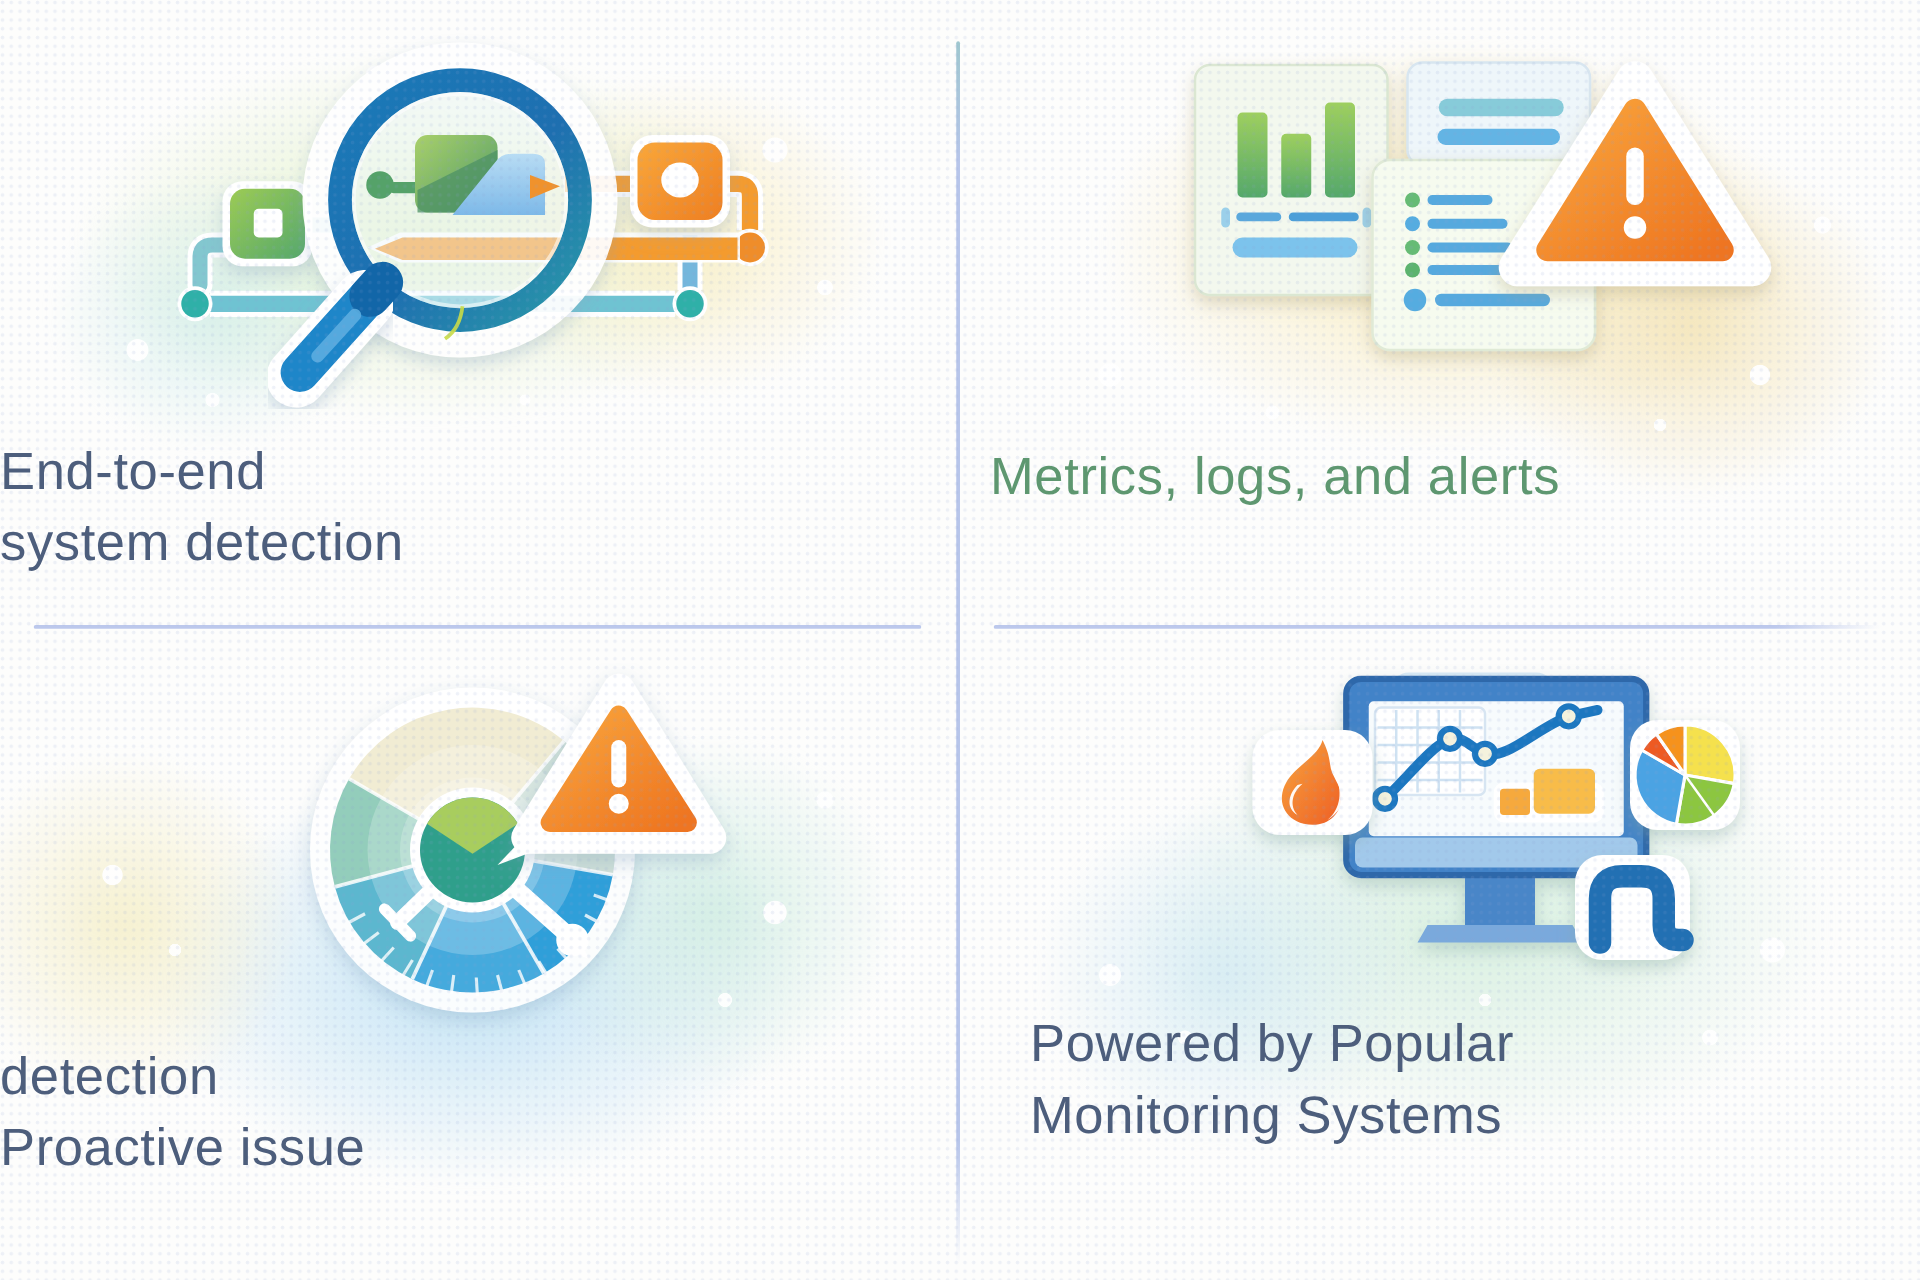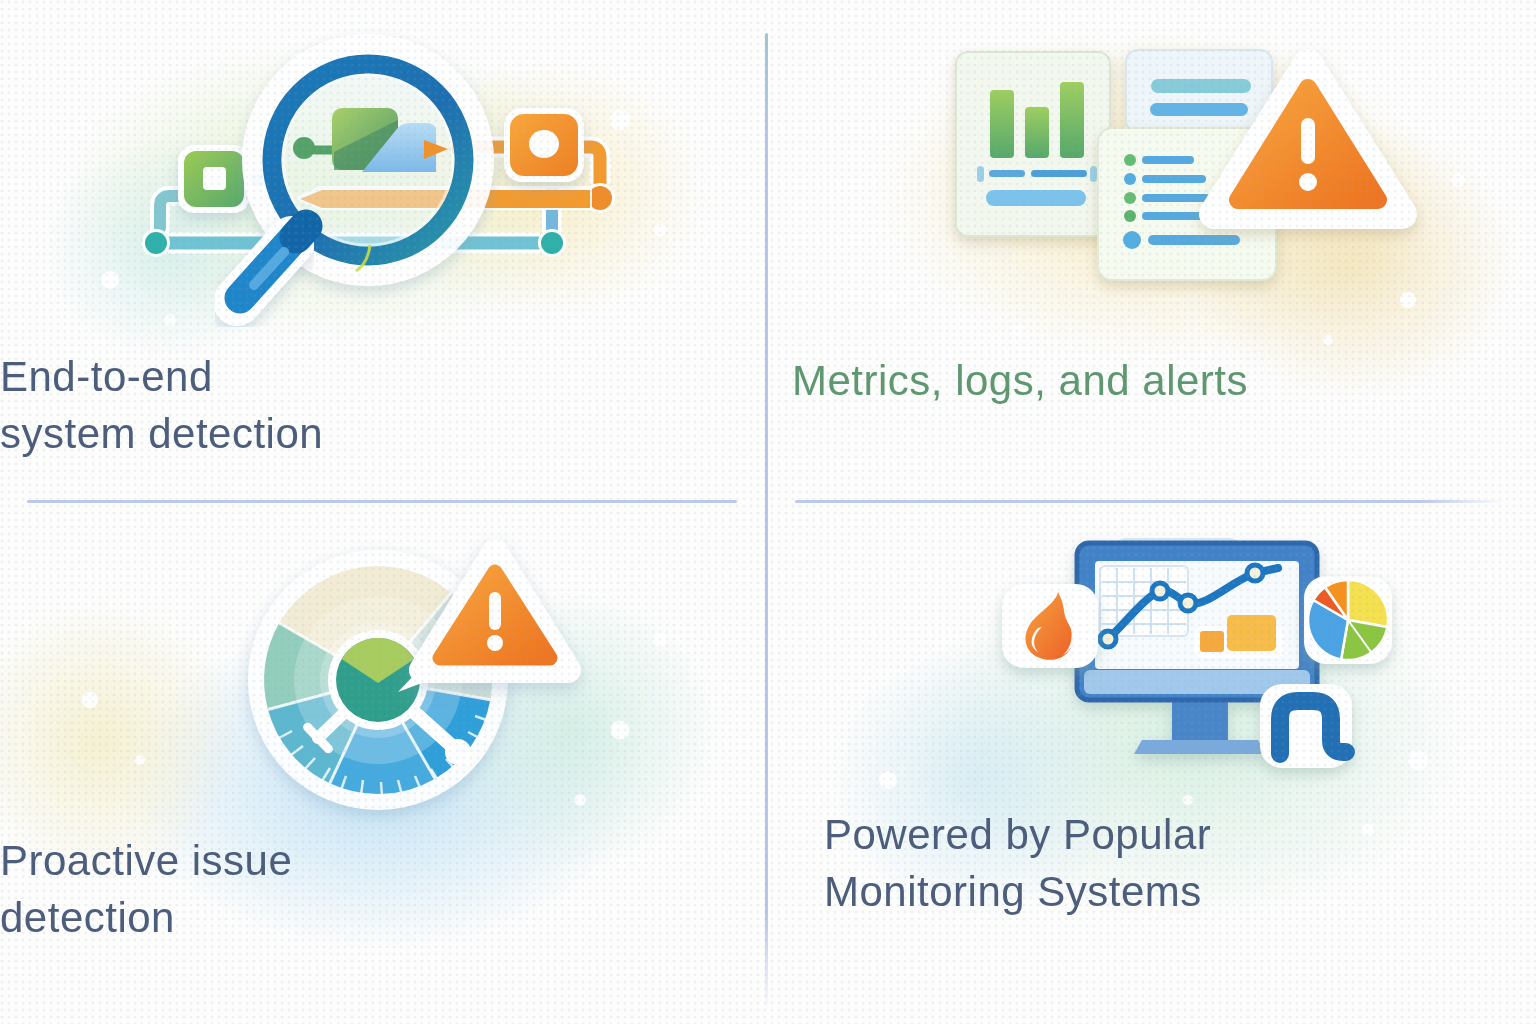--- a/index.html
+++ b/index.html
@@ -310,22 +310,22 @@
 
       <g filter="url(#soft3)">
         <path d="M438,120 L398,162 L472,134 Z" fill="#ffffff"></path>
         <path d="M495,22 L422,140 L568,140 Z" fill="#ffffff" stroke="#ffffff" stroke-width="26" stroke-linejoin="round"></path>
         <path d="M495,42 L440,128 L550,128 Z" fill="url(#gradWarn)" stroke="url(#gradWarn)" stroke-width="15" stroke-linejoin="round"></path>
         <rect x="489" y="62" width="12" height="38" rx="6" fill="#ffffff"></rect>
         <circle cx="495" cy="113" r="8" fill="#ffffff"></circle>
       </g>
     </svg>
     <div class="caption">
+      <div>detection</div>
       <div>Proactive issue</div>
-      <div>detection</div>
     </div>
   </section>
 
   <section class="quad q4">
     <div class="glow g-q4a"></div>
     <div class="glow g-q4b"></div>
     <div class="bokeh b-q4"></div>
     <svg class="illus" width="768" height="300" viewBox="0 0 768 300">
       <defs>
         <linearGradient id="gradFlame" x1="0" y1="0" x2="1" y2="1">

